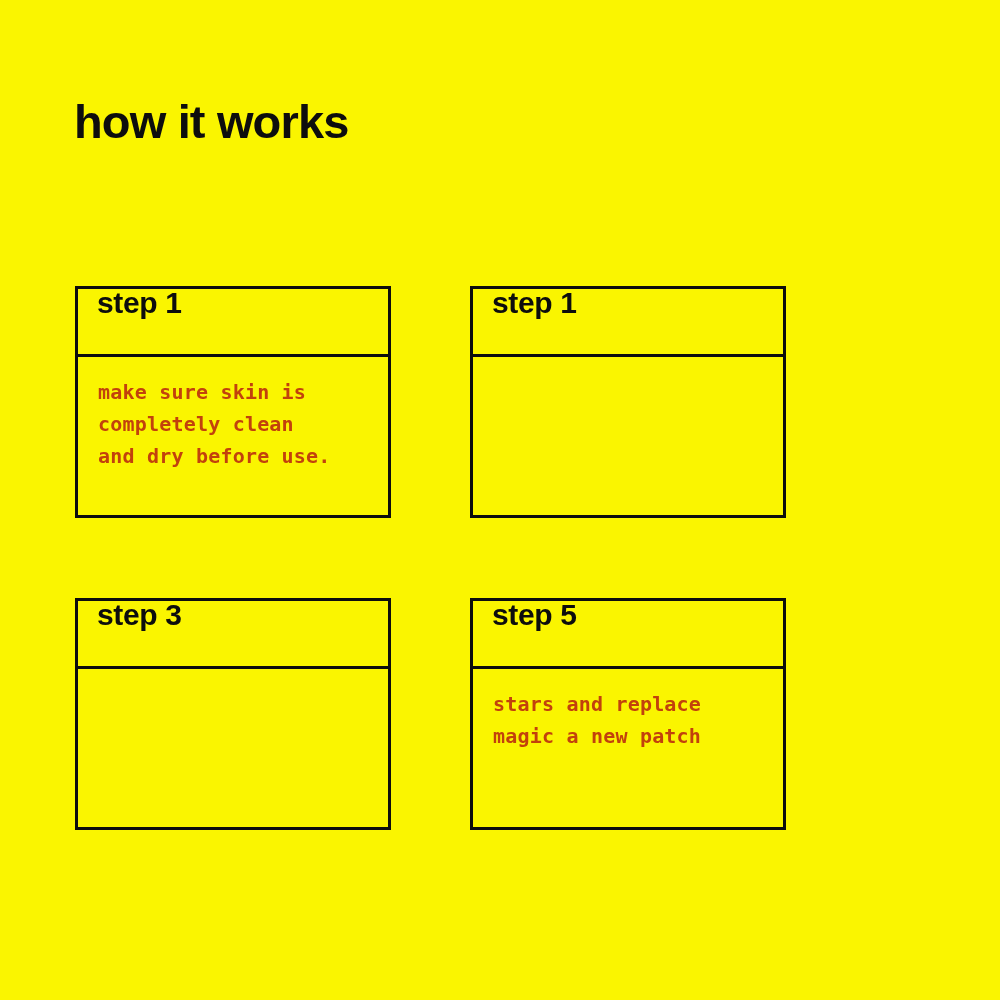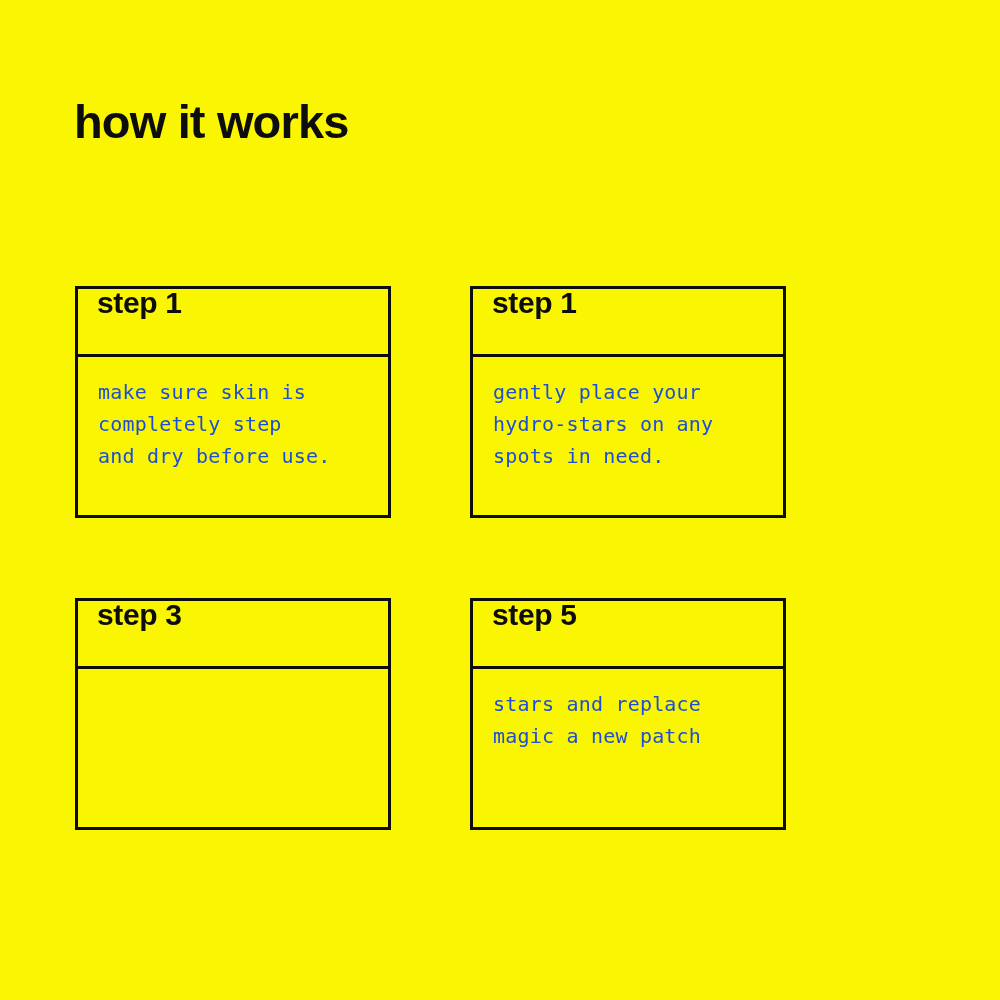--- a/index.html
+++ b/index.html
@@ -81,55 +81,50 @@
   }
 
   .step-card-body {
     flex: 1 1 auto;
     padding: 19px 12px 0 20px;
   }
 
   .step-body-line {
     font-family: "DejaVu Sans Mono", "Liberation Mono", monospace;
     font-size: 20px;
-    font-weight: 400;
+    font-weight: 700;
     line-height: 32px;
     letter-spacing: 0.01em;
-    color: #1d4ed8;
+    color: #c2410c;
     white-space: pre;
   }
 </style>
 </head>
 <body>
 
 <div class="page">
 
   <h1 class="page-title">how it works</h1>
 
   <div class="steps-grid">
 
     <div class="step-card">
       <div class="step-card-header">
         <span class="step-card-title">step 1</span>
       </div>
       <div class="step-card-body">
         <div class="step-body-line">make sure skin is</div>
-        <div class="step-body-line">completely step</div>
+        <div class="step-body-line">completely clean</div>
         <div class="step-body-line">and dry before use.</div>
       </div>
     </div>
 
     <div class="step-card">
       <div class="step-card-header">
         <span class="step-card-title">step 1</span>
-      </div>
-      <div class="step-card-body">
-        <div class="step-body-line">gently place your</div>
-        <div class="step-body-line">hydro-stars on any</div>
-        <div class="step-body-line">spots in need.</div>
       </div>
     </div>
 
     <div class="step-card">
       <div class="step-card-header">
         <span class="step-card-title">step 3</span>
       </div>
     </div>
 
     <div class="step-card">

